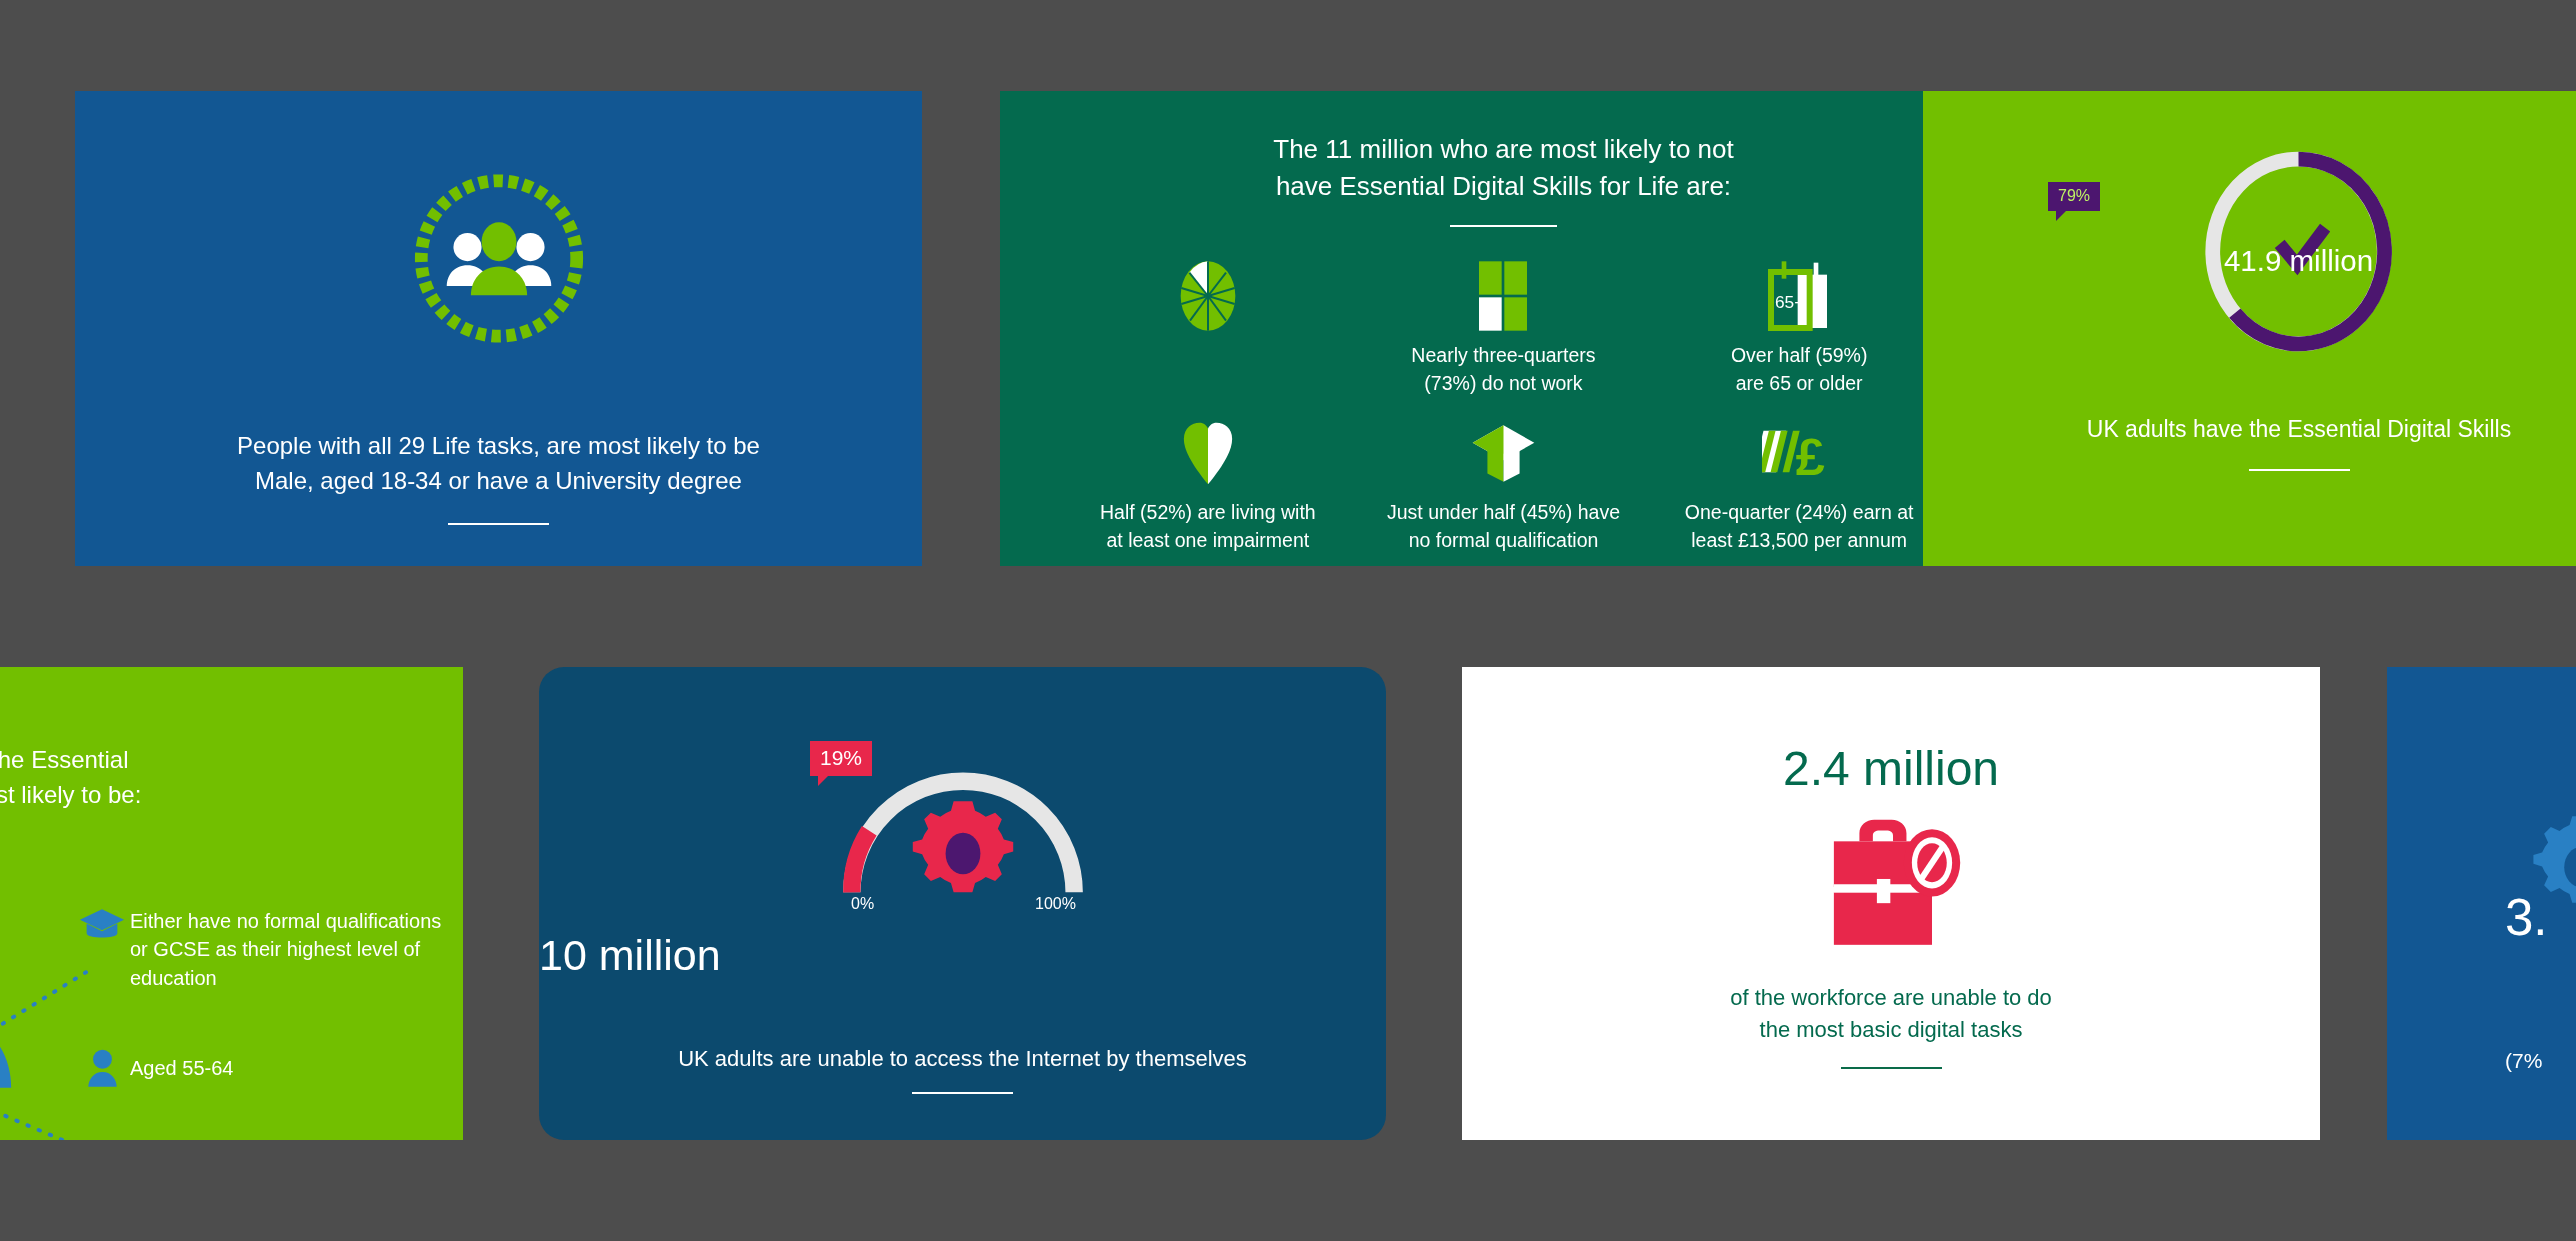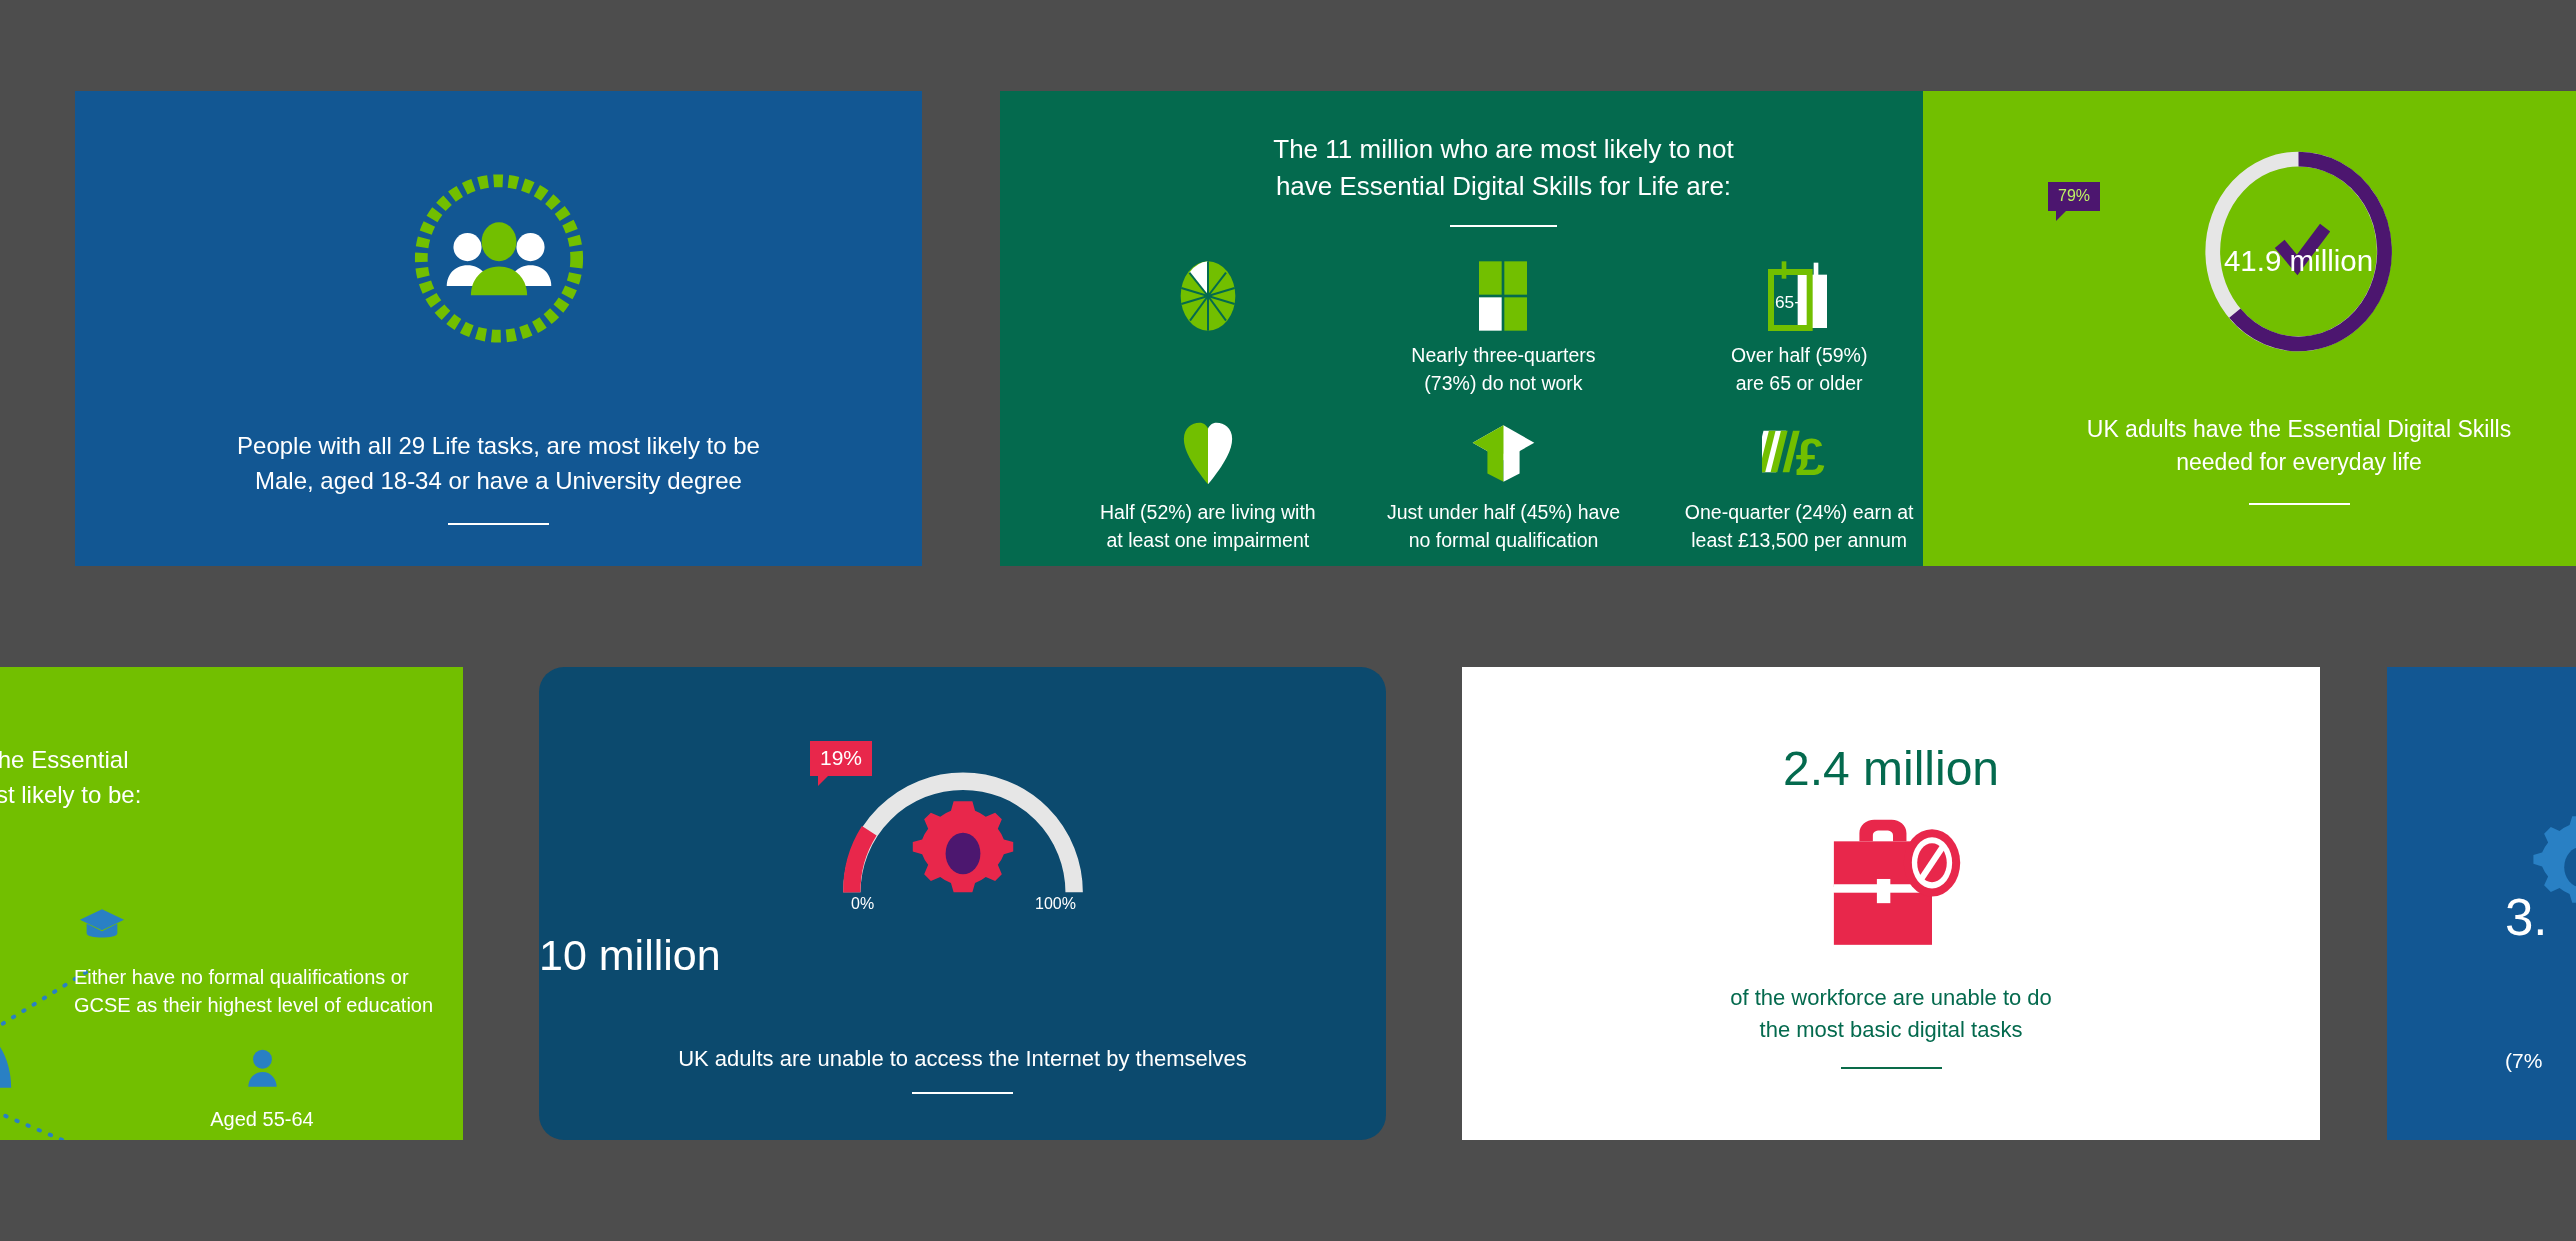--- a/index.html
+++ b/index.html
@@ -54,21 +54,21 @@
     position: absolute; left: 275px; top: 153px; width: 201px;
     text-align: center; color: #fff; font-size: 29.5px; font-weight: 300;
   }
   #card-419 .caption { position: absolute; left: 148px; top: 322px; width: 456px; font-size: 23px; line-height: 1.45; }
   #card-419 .rule { width: 101px; margin-top: 23px; }
 
   
   #card-work { left: -181px; top: 667px; width: 644px; height: 473px; background: #72bf00; }
   #card-work .headline { position: absolute; left: 40px; top: 75px; width: 483px; text-align: left; font-size: 24px; line-height: 1.46; }
   #card-work .person { position: absolute; left: 43px; top: 241px; }
-  #card-work .row { position: absolute; display: flex; align-items: flex-start; flex-direction: column; }
+  #card-work .row { position: absolute; display: flex; align-items: flex-start; }
   #card-work .row .ic { width: 56px; flex: 0 0 56px; display: flex; justify-content: center; }
   #card-work .row .txt { color: #fff; font-size: 20px; line-height: 1.42; font-weight: 300; }
   #card-work #row-qual { left: 255px; top: 240px; width: 376px; }
   #card-work #row-age  { left: 255px; top: 382px; width: 376px; align-items: center; }
 
   
   #card-internet { left: 539px; top: 667px; width: 847px; height: 473px; background: #0c4a6e; border-radius: 25px; }
   #card-internet .gauge { position: absolute; left: 50%; top: 74px; transform: translateX(-50%); width: 255px; height: 154px; }
   #card-internet .bubble {
     position: absolute; left: 271px; top: 74px;
@@ -246,21 +246,20 @@
       <svg width="201" height="201" viewBox="0 0 300 300" aria-hidden="true">
         <ellipse cx="150" cy="150" rx="128" ry="138" fill="none" stroke="#e6e6e6" stroke-width="22"></ellipse>
         <path d="M150 12 A128 138 0 1 1 55 242" fill="none" stroke="#4c166f" stroke-width="22"></path>
         <path d="M128 146 l20 24 l36 -48" fill="none" stroke="#4c166f" stroke-width="19" stroke-linecap="square"></path>
       </svg>
     </div>
     <div class="bubble">79%</div>
     <div class="dnum">41.9 million</div>
     <div class="ctext caption">
       <div>UK adults have the Essential Digital Skills</div>
-      <div>needed for everyday life</div>
       <div class="rule"></div>
     </div>
   </div>
 
   <div class="card" id="card-work">
     <div class="ctext headline">
       <div>ot do any of the Essential</div>
       <div>Work are most likely to be:</div>
     </div>
 

